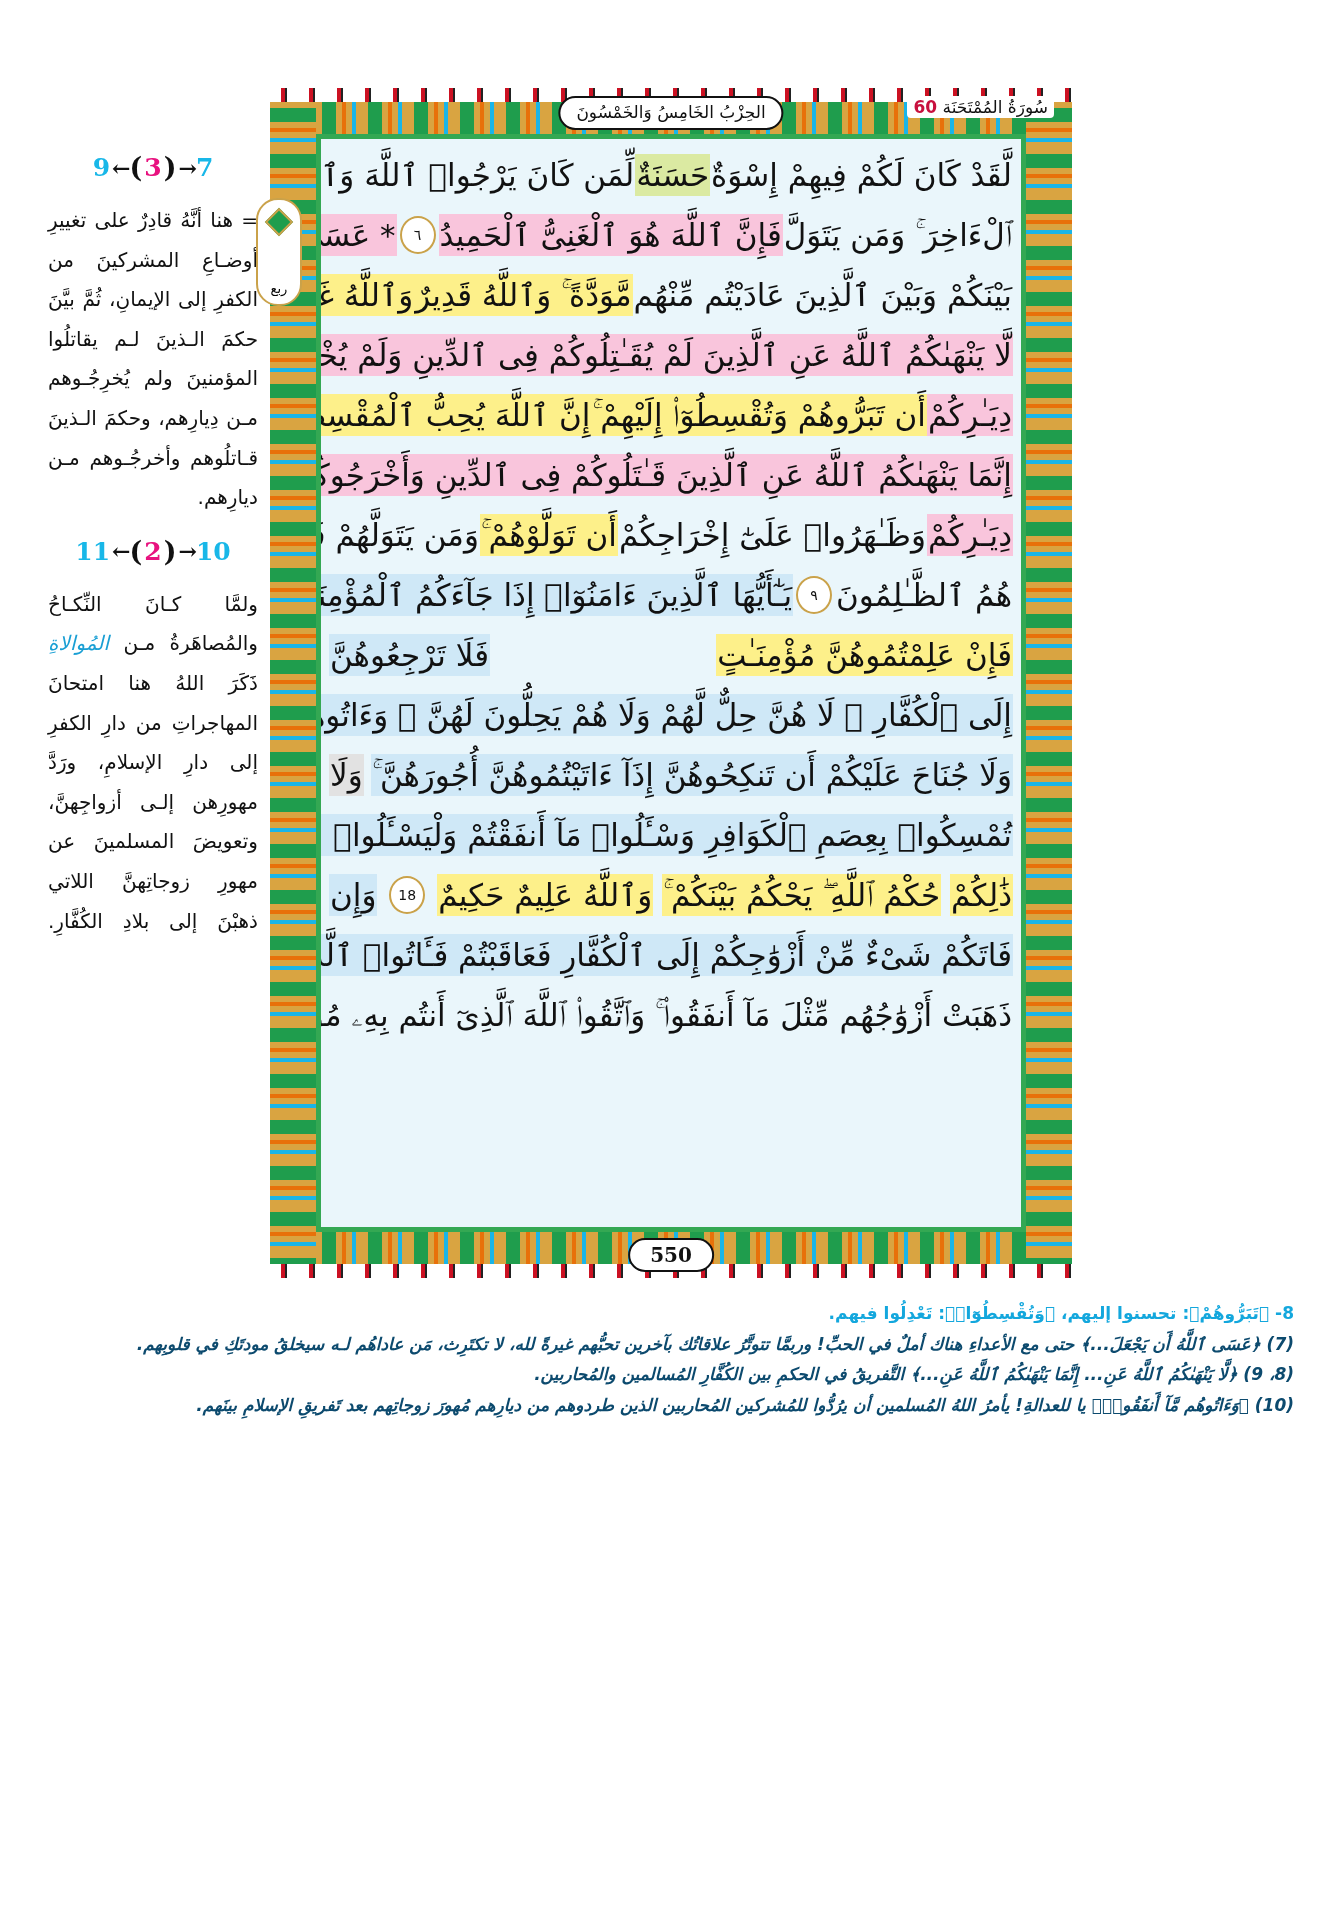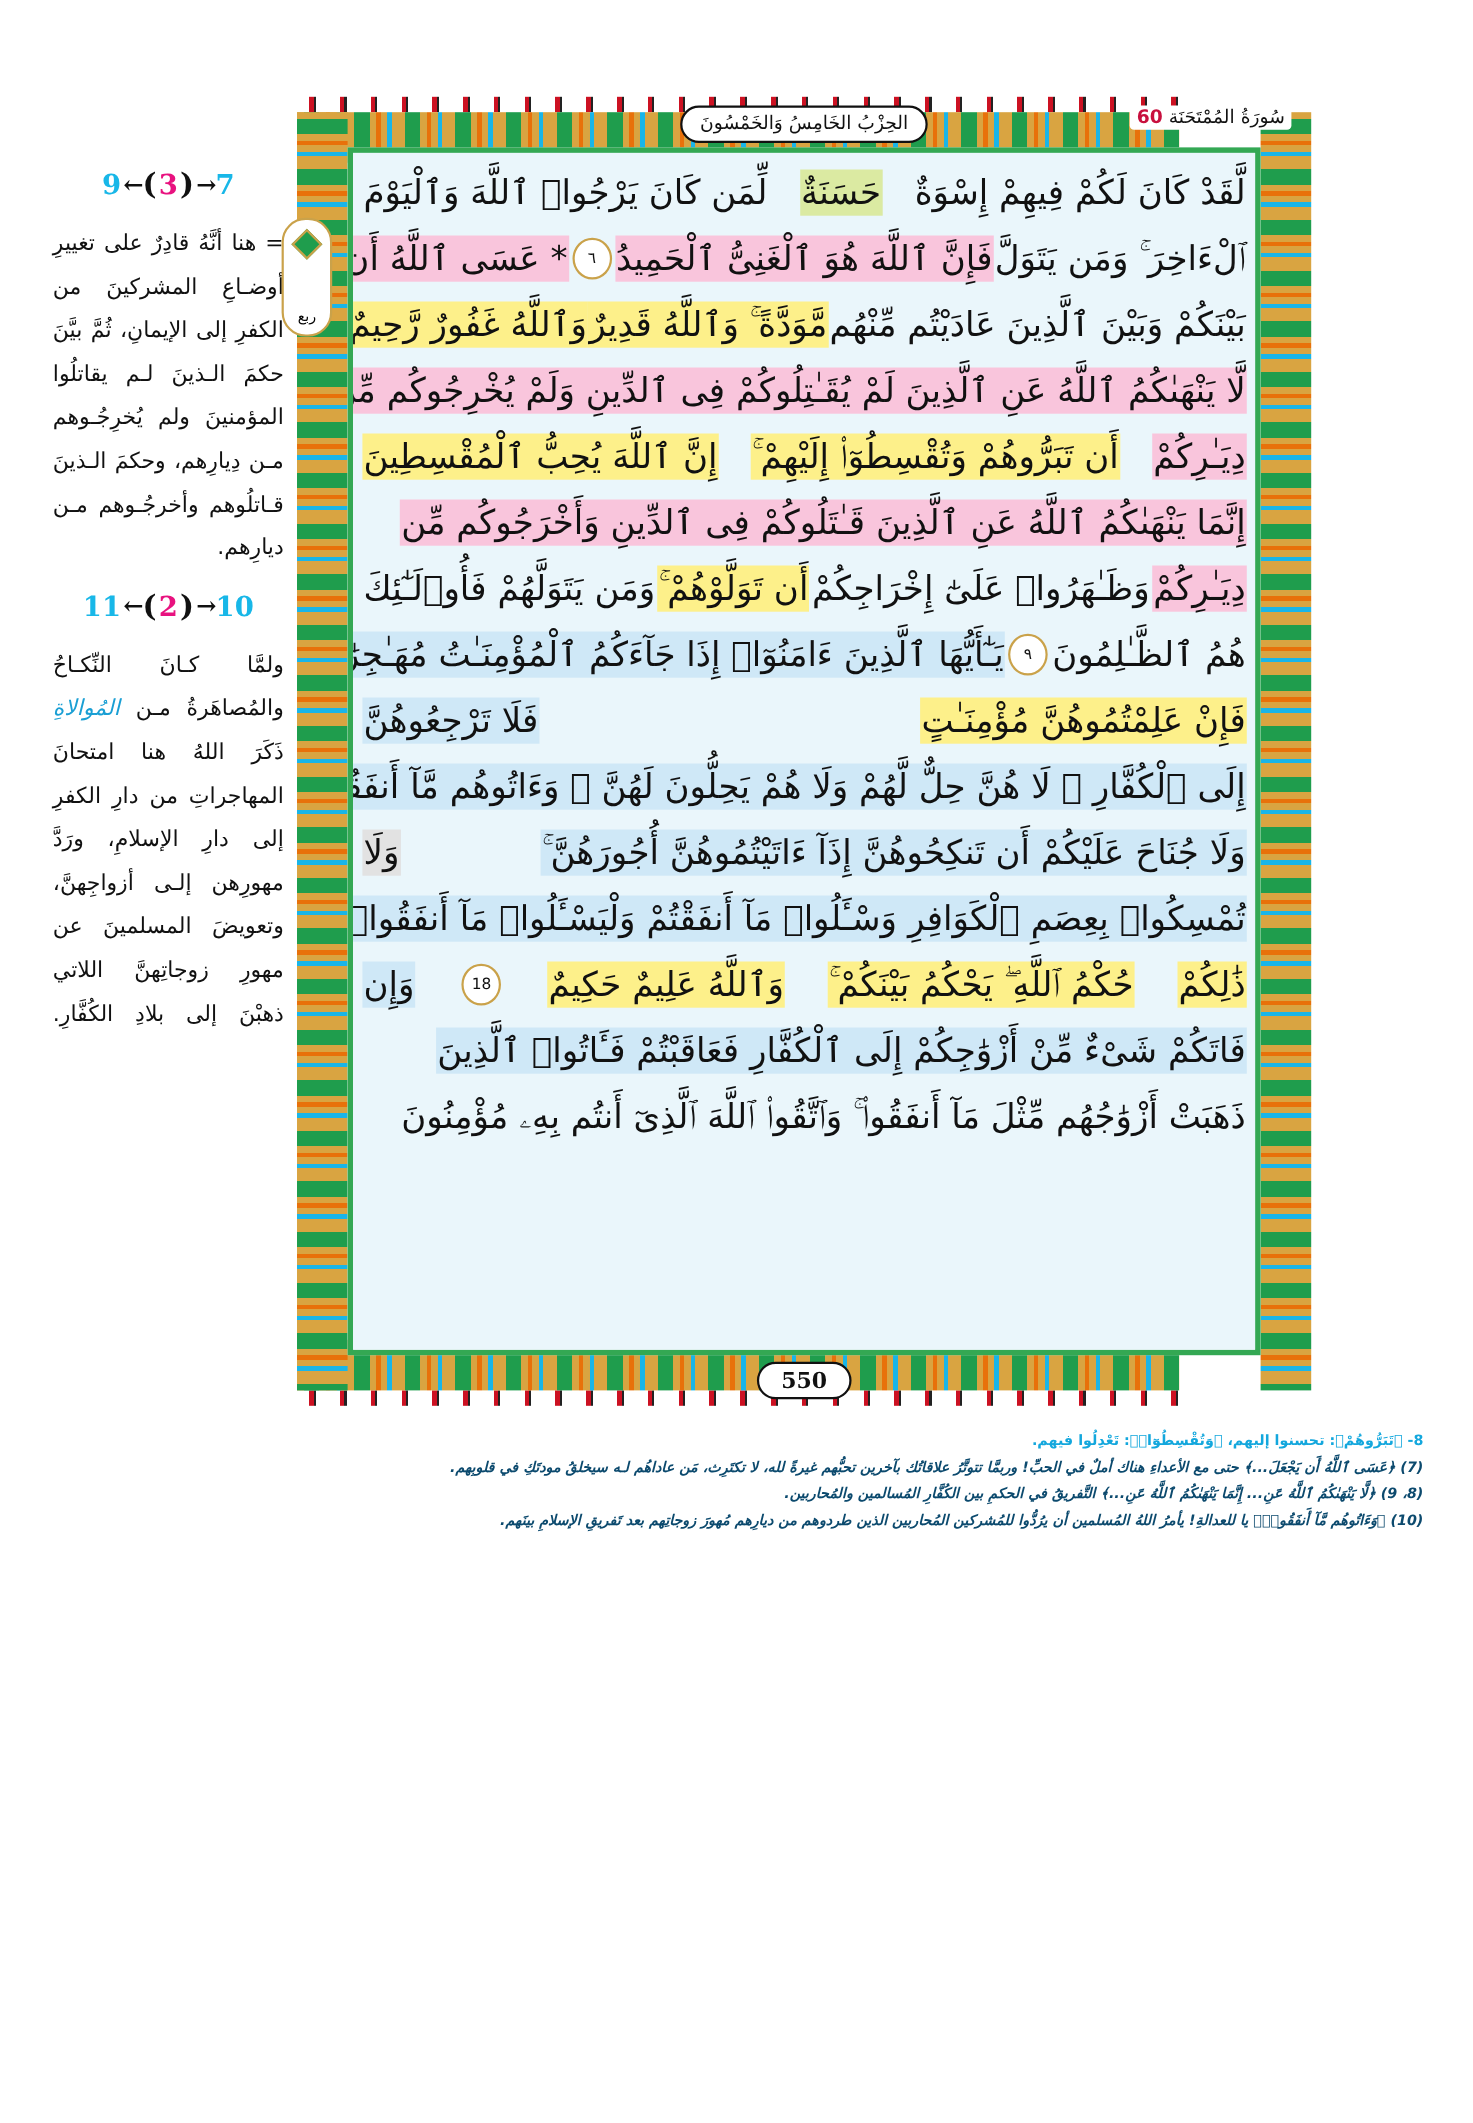--- a/index.html
+++ b/index.html
@@ -44,21 +44,21 @@
     text-align-last:justify;
     direction:rtl;
     word-spacing:1px;
   }
   .side-par .blue{color:#1a9fd4;font-style:italic;}
 
   
   .frame{
     position:absolute;
     left:270px; top:88px;
-    width:922px; height:1190px;
+    width:802px; height:1190px;
   }
   
   .band-h{
     height:46px;
     background:
       repeating-linear-gradient(90deg,
         #d9a441 0px, #d9a441 6px,
         #1f9d4d 6px, #1f9d4d 20px,
         #d9a441 20px, #d9a441 26px,
         #e8710a 26px, #e8710a 30px,
@@ -223,21 +223,21 @@
   
   .footnotes{
     position:absolute;
     left:45px; right:45px;
     top:1300px;
     direction:rtl;
     text-align:justify;
     font-family:"DejaVu Sans","Liberation Sans",sans-serif;
   }
   .fn{
-    font-size:13px;
+    font-size:17px;
     line-height:1.62;
     margin:0 0 3px 0;
     font-weight:bold;
     text-align:justify;
   }
   .fn.cyan{color:#13a7dd;}
   .fn.pink{color:#0c4a6e;font-style:italic;}
 </style>
 </head>
 <body>

